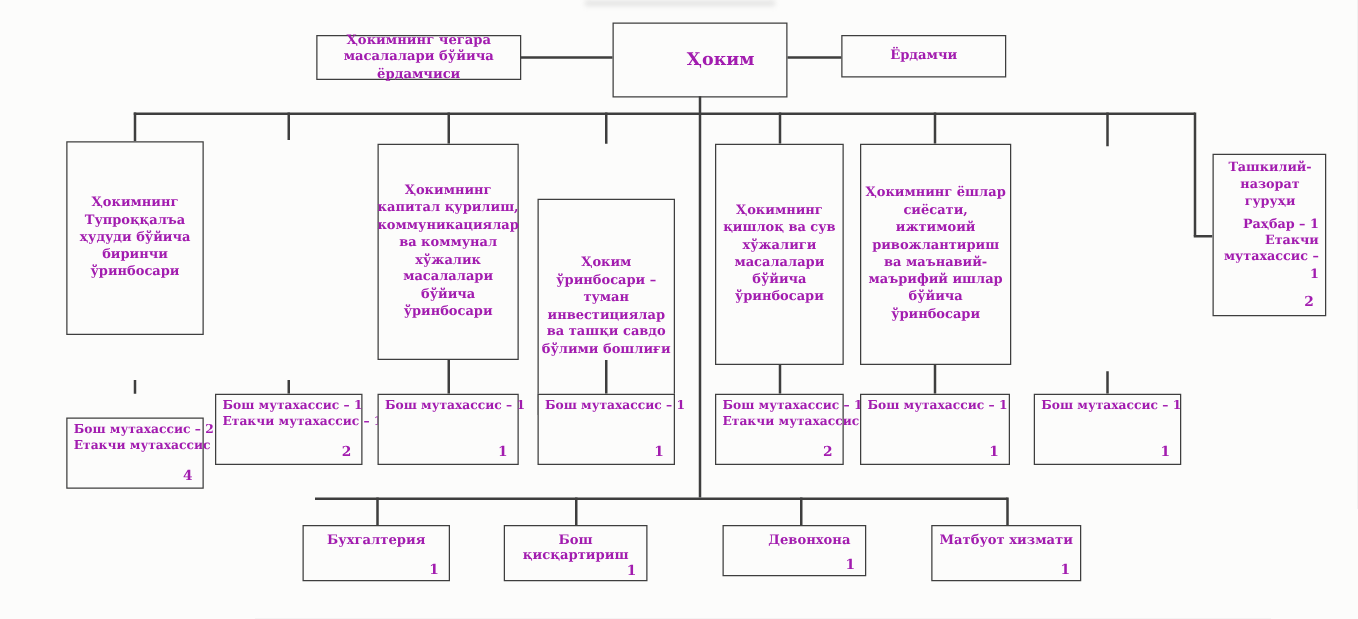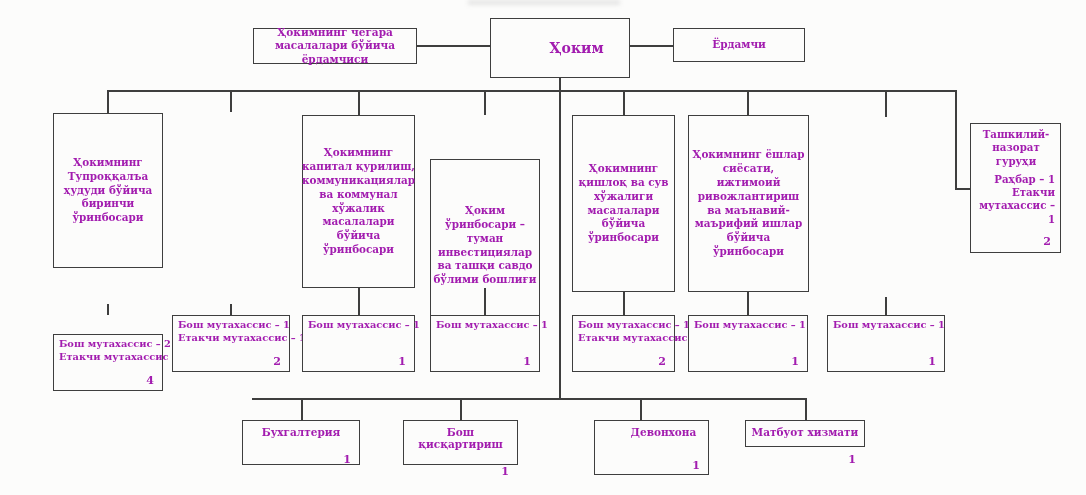--- a/index.html
+++ b/index.html
@@ -14,21 +14,21 @@
   .topbox{display:flex;align-items:center;justify-content:center;text-align:center;
     font-weight:bold;font-size:10.5px;line-height:1.3;padding:2px;}
   .hokim{display:flex;align-items:center;justify-content:center;font-weight:bold;font-size:14px;padding-left:33px;}
   .dep{display:flex;align-items:center;justify-content:center;text-align:center;
     font-weight:bold;font-size:10.4px;line-height:1.33;padding:3px 2px;}
   .staff{display:flex;flex-direction:column;justify-content:space-between;
     font-weight:bold;font-size:9.8px;line-height:1.3;padding:3px 4px 1px 5px;}
   .staff .lines div{white-space:nowrap;}
   .total{align-self:flex-end;font-size:11px;padding:0 4px 1px 0;}
   .dept{display:flex;flex-direction:column;justify-content:space-between;align-items:center;
-    font-weight:bold;font-size:10.5px;padding:5px 4px 1px 4px;text-align:center;gap:15px;}
+    font-weight:bold;font-size:10.5px;padding:5px 4px 1px 4px;text-align:center;}
   .orggroup{display:flex;flex-direction:column;font-weight:bold;font-size:10.2px;
     line-height:1.3;padding:4px 5px 2px 6px;}
   .orggroup .title{text-align:center;margin-bottom:5px;}
   .orggroup .lines div{text-align:right;}
   .orggroup .total{margin-top:auto;}
   .smudge{position:absolute;left:468px;top:0;width:152px;height:5px;background:#c9c9c9;
     opacity:.45;filter:blur(2px);}
 </style>
 </head>
 <body>
@@ -155,22 +155,22 @@
   <div class="vline" style="left:805px;top:398px;height:22px;"></div>
 
   <div class="box dept" style="left:242px;top:420px;width:118px;height:45px;">
     <div>Бухгалтерия</div>
     <div class="total">1</div>
   </div>
   <div class="box dept" style="left:403px;top:420px;width:115px;height:45px;">
     <div>Бош қисқартириш</div>
     <div class="total">1</div>
   </div>
-  <div class="box dept" style="left:594px;top:420px;width:115px;height:55px;padding-left:28px;">
+  <div class="box dept" style="left:578px;top:420px;width:115px;height:41px;padding-left:28px;">
     <div>Девонхона</div>
     <div class="total">1</div>
   </div>
-  <div class="box dept" style="left:745px;top:420px;width:120px;height:27px;">
+  <div class="box dept" style="left:745px;top:420px;width:120px;height:45px;">
     <div>Матбуот хизмати</div>
     <div class="total">1</div>
   </div>
 
 </div>
 
 </body></html>

